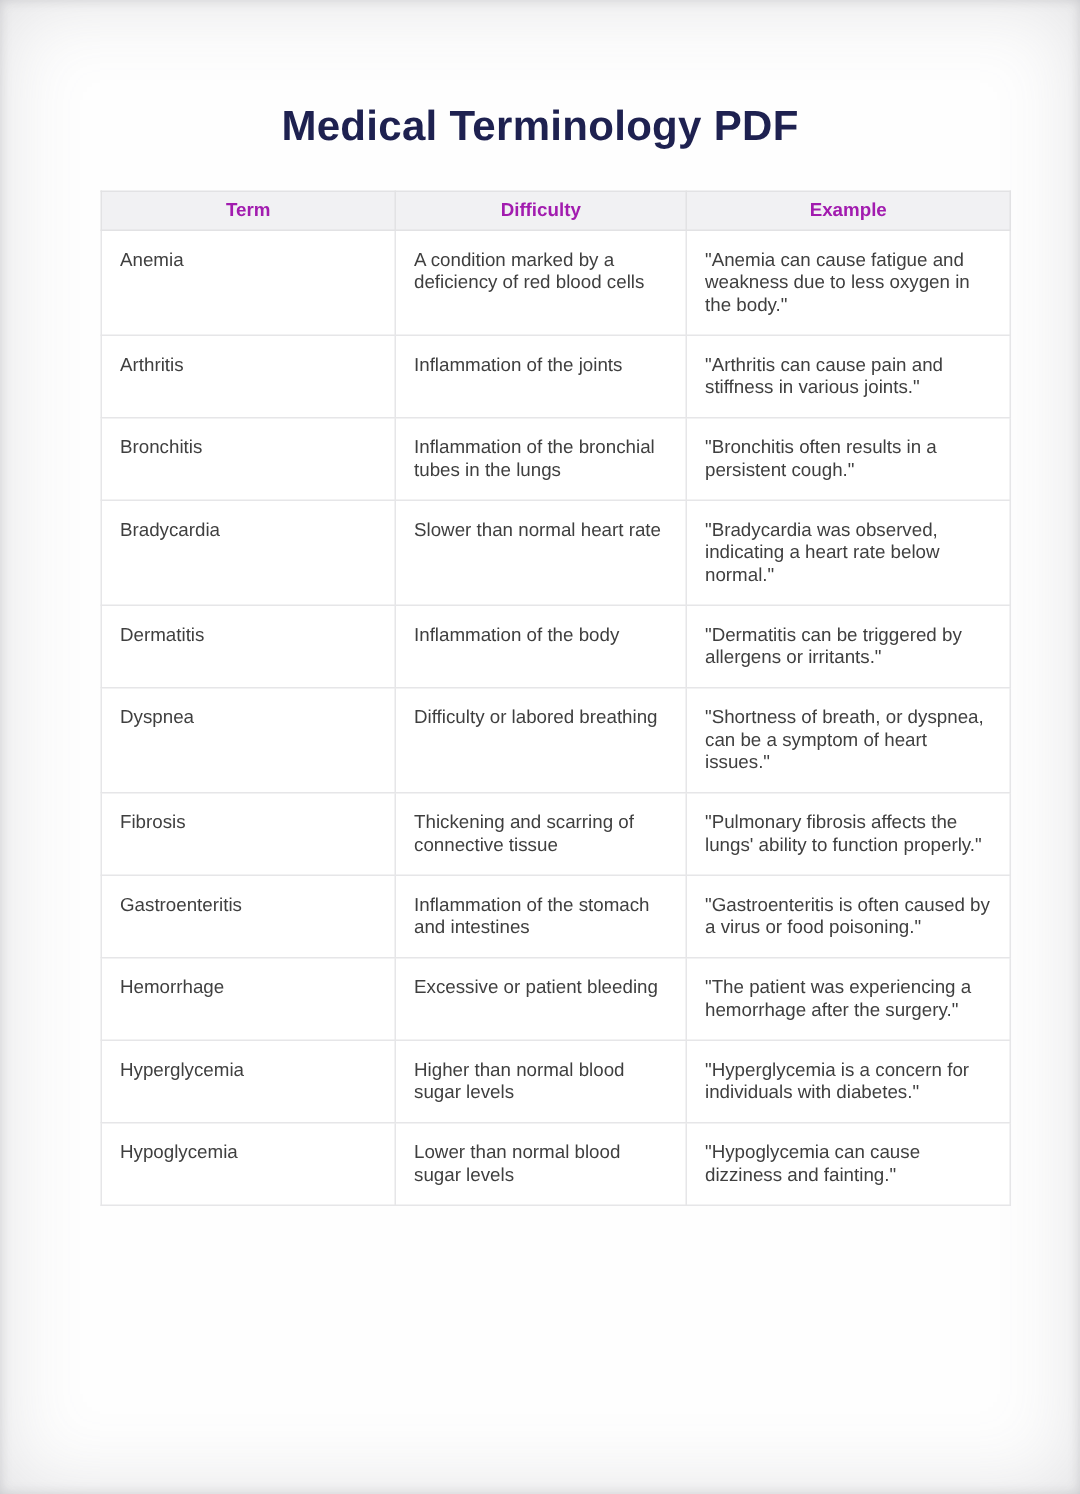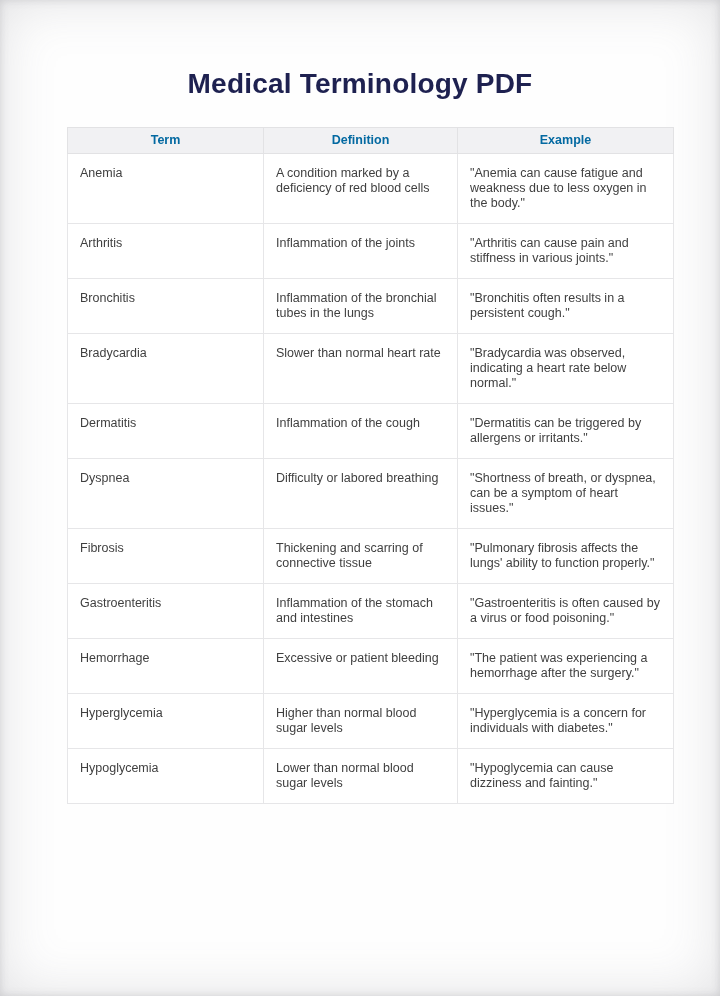--- a/index.html
+++ b/index.html
@@ -37,21 +37,21 @@
     color:#3f3f3f;
   }
   table.term-table col.c1{width:196px;}
   table.term-table col.c2{width:194px;}
   table.term-table col.c3{width:216px;}
   table.term-table th{
     background:#f1f1f3;
     border:1px solid #e2e2e4;
     font-size:12.5px;
     font-weight:bold;
-    color:#0369a1;
+    color:#a21caf;
     text-align:center;
     padding:5px 8px;
     height:15px;
   }
   table.term-table td{
     border:1px solid #e6e6e8;
     vertical-align:top;
     padding:12px 12px;
     word-wrap:break-word;
   }
@@ -65,21 +65,21 @@
   <div class="tbl-wrap">
     <table class="term-table">
       <colgroup>
           <col class="c1">
           <col class="c2">
           <col class="c3">
         </colgroup>
       <thead>
         <tr>
           <th>Term</th>
-          <th>Definition</th>
+          <th>Difficulty</th>
           <th>Example</th>
         </tr>
       </thead>
       <tbody id="table-body">
   <tr>
     <td class="cell-term">Anemia</td>
     <td class="cell-def">A condition marked by a deficiency of red blood cells</td>
     <td class="cell-ex">"Anemia can cause fatigue and weakness due to less oxygen in the body."</td>
   </tr>
 
@@ -97,21 +97,21 @@
 
   <tr>
     <td class="cell-term">Bradycardia</td>
     <td class="cell-def">Slower than normal heart rate</td>
     <td class="cell-ex">"Bradycardia was observed, indicating a heart rate below normal."</td>
   </tr>
 
 
   <tr>
     <td class="cell-term">Dermatitis</td>
-    <td class="cell-def">Inflammation of the cough</td>
+    <td class="cell-def">Inflammation of the body</td>
     <td class="cell-ex">"Dermatitis can be triggered by allergens or irritants."</td>
   </tr>
 
   <tr>
     <td class="cell-term">Dyspnea</td>
     <td class="cell-def">Difficulty or labored breathing</td>
     <td class="cell-ex">"Shortness of breath, or dyspnea, can be a symptom of heart issues."</td>
   </tr>
 
 

